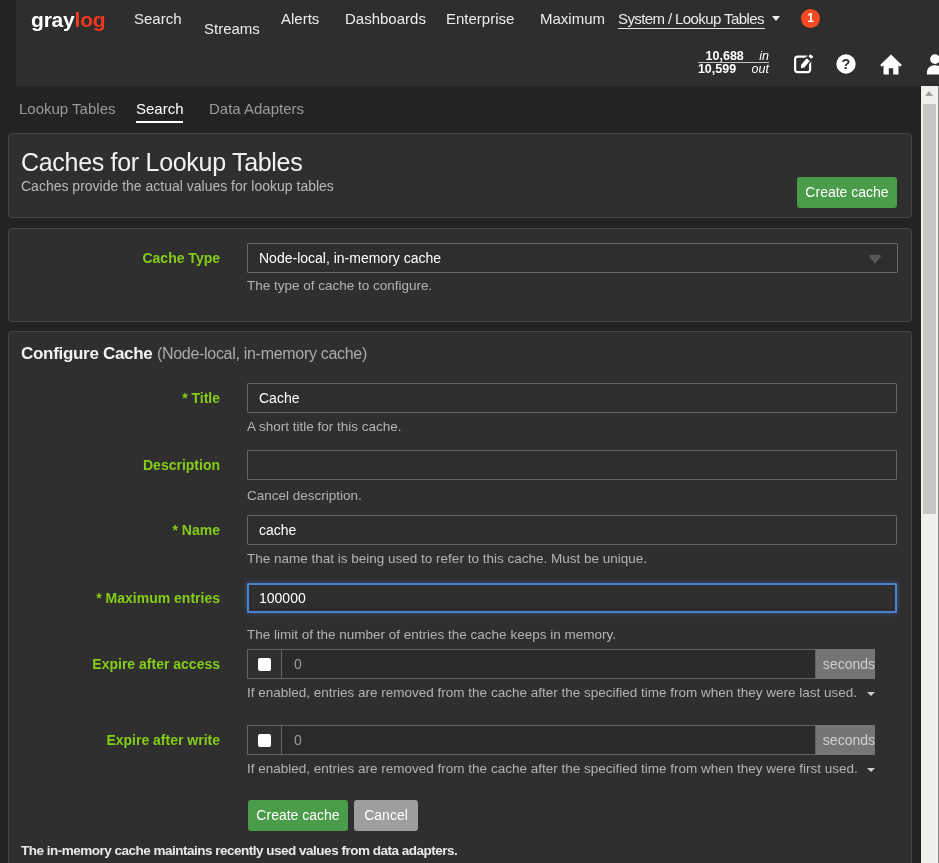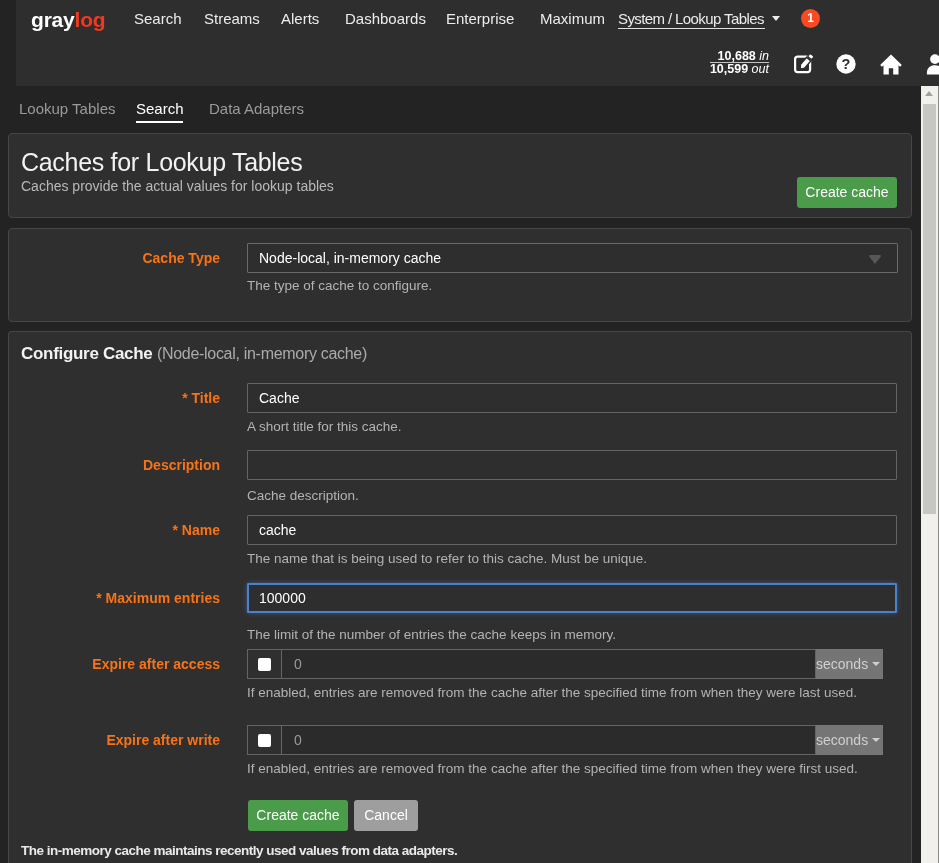--- a/index.html
+++ b/index.html
@@ -12,21 +12,21 @@
   #logo { position:absolute; left:15px; top:8px; font-size:21px; font-weight:bold; letter-spacing:-0.2px; color:#fff; white-space:nowrap; }
   #logo .red { color:#f2391f; }
   .nav-underline { position:absolute; height:1px; background:#e2e2e2; top:28px; }
   .caret-down { display:inline-block; width:0; height:0; border-left:4.5px solid transparent; border-right:4.5px solid transparent; border-top:5px solid #ececec; vertical-align:middle; margin-left:7px; margin-bottom:2px; }
   #badge1 { position:absolute; left:785px; top:9px; width:19px; height:19px; border-radius:50%; background:#f94a23; color:#fff; font-size:12px; font-weight:bold; text-align:center; line-height:19px; }
 
   
   #thru { position:absolute; right:186px; top:51px; text-align:right; color:#fff; font-size:12.5px; }
   #thru .l1 { line-height:10px; border-bottom:1px solid #c3c3c3; padding-bottom:1px; }
   #thru .l2 { line-height:10px; padding-top:1px; }
-  #thru i { font-style:italic; }
+  #thru i { font-style:italic;margin-left:12px; }
 
   .navicon { position:absolute; top:54px; }
 
   
   #sb-track { position:absolute; left:921px; top:86px; width:17px; height:777px; background:#f1f0ec; }
   #sb-edge { position:absolute; left:938px; top:86px; width:1px; height:777px; background:#8a8a86; }
   #sb-btn-arrow { position:absolute; left:925px; top:91px; width:0; height:0; border-left:4.5px solid transparent; border-right:4.5px solid transparent; border-bottom:5.5px solid #a1a1a1; }
   #sb-thumb { position:absolute; left:923px; top:104px; width:13px; height:410px; background:#c6c6c4; }
 
   
@@ -40,48 +40,48 @@
   #panel2 { top:228px; height:94px; }
   #panel3 { top:331px; height:532px; border-radius:4px 4px 0 0; border-bottom:none; }
 
   #p1-title { position:absolute; left:12px; top:14px; font-size:25px; color:#f2f2f2; letter-spacing:-0.3px; }
   #p1-sub { position:absolute; left:12px; top:44px; font-size:14px; color:#b9b9b9; }
 
   .btn { display:block; position:absolute; text-align:center; font-size:14px; color:#fff; border-radius:3px; }
   .btn-green { background:#4a9b4a; }
   #btn-create-top { left:788px; top:43px; width:100px; height:31px; line-height:31px; }
 
-  .form-label { position:absolute; left:0; width:211px; text-align:right; font-size:14px; font-weight:bold; color:#f97316; white-space:nowrap; }
+  .form-label { position:absolute; left:0; width:211px; text-align:right; font-size:14px; font-weight:bold; color:#84cc16; white-space:nowrap; }
   .help { position:absolute; left:238px; font-size:13.5px; color:#b3b3b3; white-space:nowrap; }
   .input { position:absolute; left:238px; width:650px; height:30px; background:#2e2e2e; border:1px solid #646464; border-radius:1px; color:#fff; font-size:14px; line-height:28px; padding-left:11px; }
 
   
   #lbl-cachetype { top:21px; }
   #select-cachetype { top:14px; width:651px; border-color:#6a6a6a; }
   #select-caret { position:absolute; left:859px; top:26px; width:0; height:0; border-left:7px solid transparent; border-right:7px solid transparent; border-top:9px solid #575757; border-radius:3px; }
   #help-cachetype { top:49px; }
 
   
   #p3-head { position:absolute; left:12px; top:12px; font-size:17px; color:#f2f2f2; font-weight:bold; letter-spacing:-0.3px; }
   #p3-head .sub { font-size:16px; color:#ababab; font-weight:normal; }
 
   .ig-addon { position:absolute; left:238px; width:34px; height:30px; background:#2f2f2f; border:1px solid #646464; border-right:none; }
   .ig-addon:after { content:""; position:absolute; left:10px; top:8px; width:13px; height:13px; background:#fff; border-radius:2px; }
   .ig-input { position:absolute; left:272px; width:535px; height:30px; background:#2b2b2b; border:1px solid #646464; color:#9a9a9a; font-size:14px; line-height:28px; padding-left:12px; }
-  .ig-btn { position:absolute; left:807px; width:67px; height:30px; background:#757575; color:#cfcfcf; font-size:14px; line-height:30px; text-align:left; }
+  .ig-btn { position:absolute; left:807px; width:59px; height:30px; background:#757575; color:#cfcfcf; font-size:14px; line-height:30px; text-align:right; }
   .ig-btn .c { display:inline-block; width:0; height:0; border-left:4px solid transparent; border-right:4px solid transparent; border-top:4px solid #cfcfcf; vertical-align:middle; margin-left:4px; margin-bottom:2px; }
 
   #bottom-note { position:absolute; left:12px; top:511px; font-size:13.5px; font-weight:bold; color:#e9e9e9; letter-spacing:-0.5px; }
 </style>
 </head>
 <body>
   <div id="navbar">
     <div id="logo">gray<span class="red">log</span></div>
     <span class="navitem" style="left:118px;">Search</span>
-    <span class="navitem" style="left:188px;">Streams</span>
+    <span class="navitem" style="left:188px;margin-top:10px;">Streams</span>
     <span class="navitem" style="left:265px;">Alerts</span>
     <span class="navitem" style="left:329px;">Dashboards</span>
     <span class="navitem" style="left:430px;">Enterprise</span>
     <span class="navitem" style="left:524px;">Maximum</span>
     <span class="navitem" style="left:602px; letter-spacing:-0.6px;">System / Lookup Tables<span class="caret-down" style="margin-left:8px;"></span></span>
     <div class="nav-underline" style="left:602px; width:147px;"></div>
     <div id="badge1">1</div>
 
     <div id="thru">
       <div class="l1"><b>10,688</b> <i>in</i></div>
@@ -133,21 +133,21 @@
 
   <div class="panel" id="panel3">
     <div id="p3-head">Configure Cache <span class="sub">(Node-local, in-memory cache)</span></div>
 
     <div class="form-label" style="top:58px;">* Title</div>
     <div class="input" style="top:51px;">Cache</div>
     <div class="help" style="top:87px;">A short title for this cache.</div>
 
     <div class="form-label" style="top:125px;">Description</div>
     <div class="input" style="top:118px;"></div>
-    <div class="help" style="top:156px;">Cache description.</div>
+    <div class="help" style="top:156px;">Cancel description.</div>
 
     <div class="form-label" style="top:190px;">* Name</div>
     <div class="input" style="top:183px;">cache</div>
     <div class="help" style="top:219px;">The name that is being used to refer to this cache. Must be unique.</div>
 
     <div class="form-label" style="top:258px;">* Maximum entries</div>
     <div class="input" style="top:251px; border:2px solid #4b80cc; line-height:26px; padding-left:10px; box-shadow:0 0 5px rgba(77,130,205,0.5);">100000</div>
     <div class="help" style="top:295px;">The limit of the number of entries the cache keeps in memory.</div>
 
     <div class="form-label" style="top:324px;">Expire after access</div>

